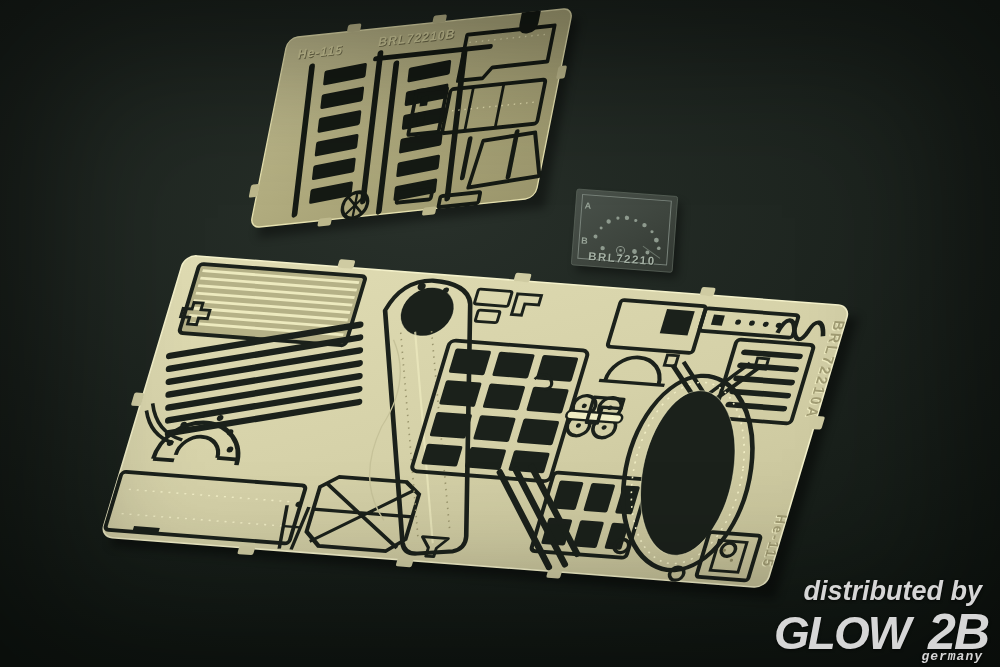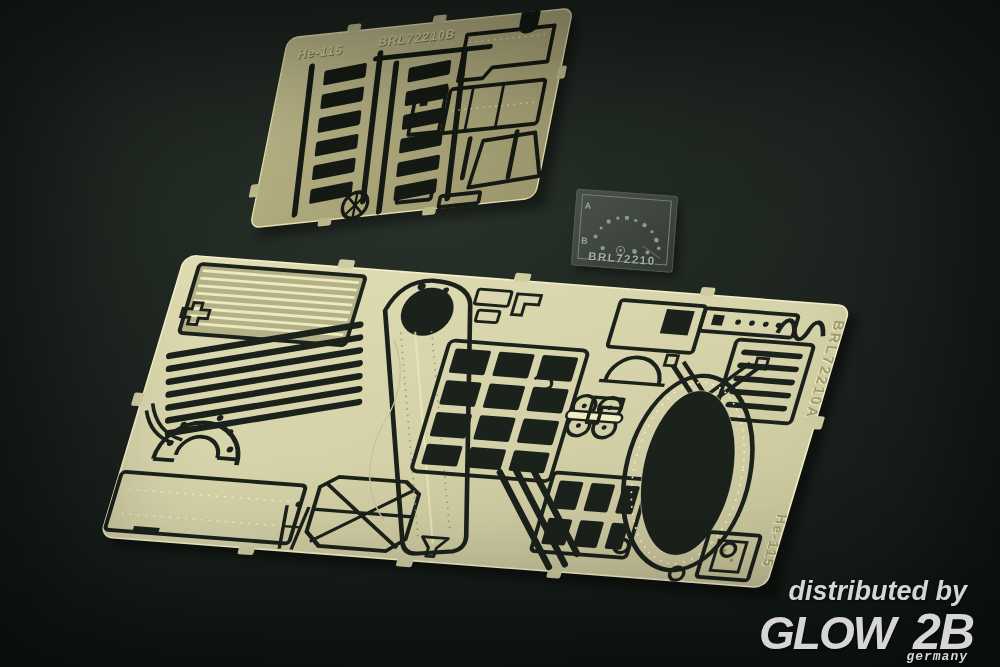--- a/index.html
+++ b/index.html
@@ -8,21 +8,21 @@
     background:
       radial-gradient(130% 100% at 42% 32%, #28302a 0%, #1b221d 40%, #131a15 68%, #0c110d 100%);
     font-family:"Liberation Sans", sans-serif;
   }
   .scene svg{position:absolute;left:0;top:0;}
   .vignette{
     position:absolute;inset:0;pointer-events:none;
     box-shadow:inset 0 0 140px 50px rgba(0,0,0,.45);
   }
   .watermark{
-    position:absolute;right:27px;bottom:4px;text-align:right;
+    position:absolute;right:12px;bottom:4px;text-align:right;
     color:#d6d6d6;font-style:italic;font-weight:bold;
     text-shadow:0 1px 3px rgba(0,0,0,.65);line-height:1;
   }
   .wm-line1{font-size:27px;letter-spacing:0px;padding-right:6px;}
   .wm-brand{font-size:46px;font-weight:800;letter-spacing:-2px;margin-top:2px;}
   .wm-brand .wm-2b{font-size:50px;margin-left:19px;}
   .wm-country{font-size:13px;font-weight:bold;margin-top:-7px;padding-right:5px;letter-spacing:1px;font-family:Liberation Mono, monospace;}
 </style>
 </head>
 <body>

